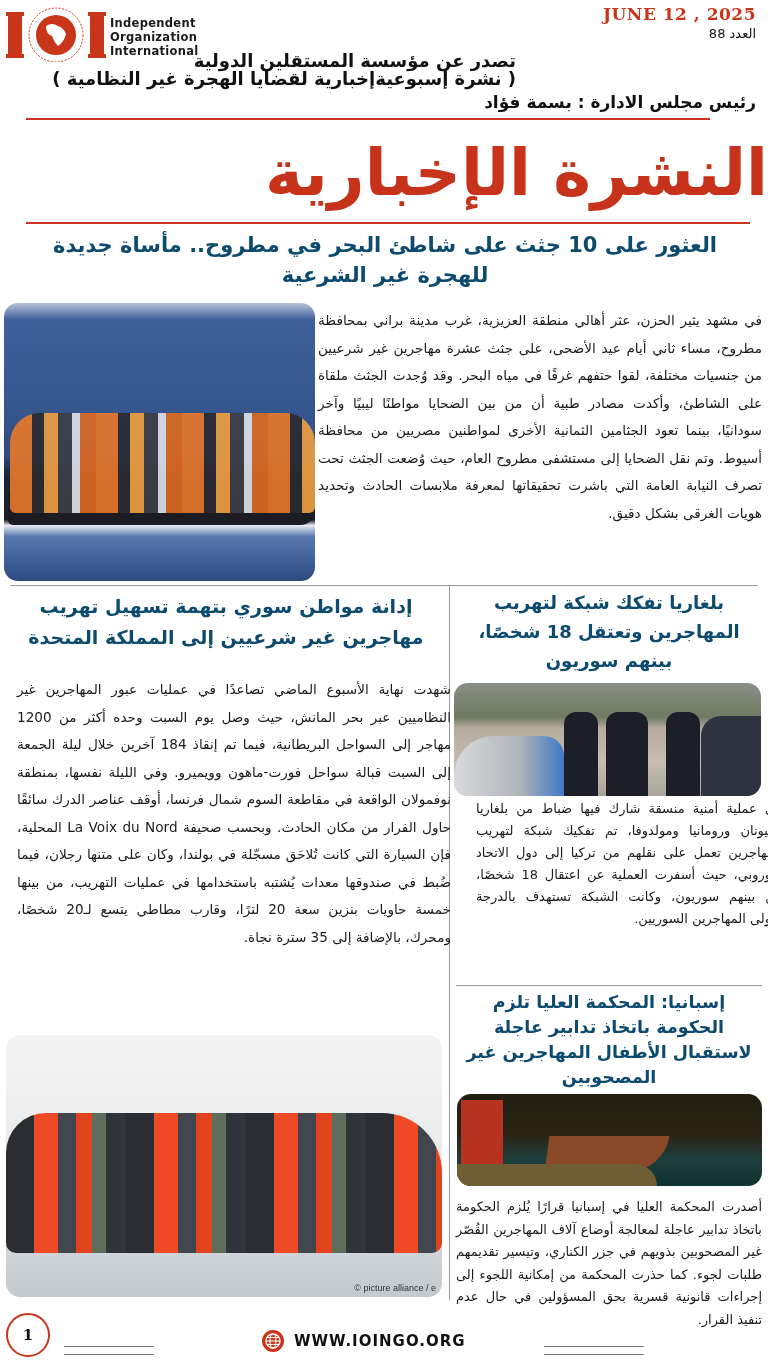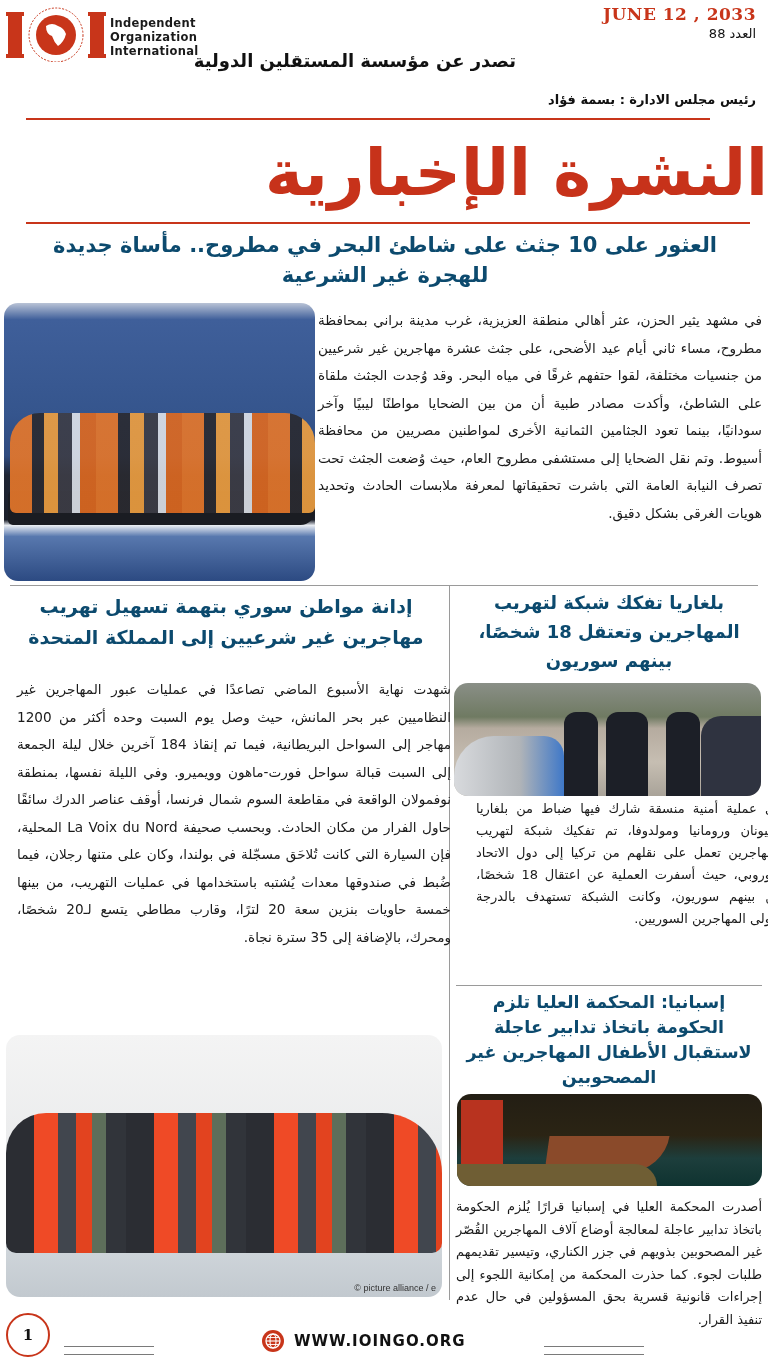--- a/index.html
+++ b/index.html
@@ -7,21 +7,21 @@
   body { position: relative; font-family: "DejaVu Sans", sans-serif; color: #111; }
 
   .abs { position: absolute; }
 
   
   .logo { left: 6px; top: 6px; width: 100px; height: 56px; }
   .logo-text { left: 110px; top: 16px; font-family: "DejaVu Sans", sans-serif; font-weight: bold; font-size: 11.5px; line-height: 14px; color: #1a1a1a; letter-spacing: 0.3px; }
   .date { right: 12px; top: 4px; font-family: "DejaVu Serif", serif; font-weight: 900; font-size: 17px; color: #c8351a; letter-spacing: 0.5px; }
   .issue { right: 12px; top: 26px; font-weight: normal; font-size: 13px; direction: rtl; }
   .publisher { right: 252px; top: 52px; font-weight: bold; font-size: 18px; direction: rtl; text-align: right; line-height: 18px; }
-  .chairman { right: 12px; top: 92px; font-weight: bold; font-size: 13px; direction: rtl; }
+  .chairman { right: 12px; top: 92px; font-weight: bold; font-size: 17px; direction: rtl; }
   .hr-red { height: 2px; background: #c8351a; }
 
   .masthead { left: 0; width: 768px; top: 130px; font-family: "DejaVu Sans", sans-serif; font-weight: 900; font-size: 64px; color: #c7321a; direction: rtl; letter-spacing: 1px; line-height: 86px; }
 
   .lead-title { left: 20px; width: 730px; top: 230px; text-align: center; direction: rtl; font-weight: bold; font-size: 21px; line-height: 30px; color: #111; }
 
   .img-box { border-radius: 14px; overflow: hidden; padding-left: 44px; }
   .img-sea { left: 4px; top: 303px; width: 311px; height: 278px;
      background: linear-gradient(180deg, #b9c3d6 0%, #3f5f9a 6%, #35558d 40%, #2f4a7e 55%, #1e2433 62%, #1b1f2a 78%, #e8ecf2 80%, #5878ae 84%, #2c4a82 100%); }
   .img-sea .people { position: absolute; left: 6px; right: 0; top: 110px; height: 100px;
@@ -81,25 +81,26 @@
     <circle cx="50" cy="29" r="20" fill="#c8351a"></circle>
     <path d="M40 20 q6 -4 12 0 q6 2 8 8 q-2 8 -8 12 q-4 -4 -6 -10 q-6 -2 -6 -10z" fill="#ffffff"></path>
   </svg>
 </div>
 <div class="abs logo-text">
   <div>Independent</div>
   <div>Organization</div>
   <div>International</div>
 </div>
 
-<div class="abs date">JUNE 12 , 2033</div>
+<div class="abs date">JUNE 12 , 2025</div>
 <div class="abs issue">العدد 88</div>
 
 <div class="abs publisher">
   <div>تصدر عن مؤسسة المستقلين الدولية</div>
+  <div>( نشرة إسبوعيةإخبارية لقضايا الهجرة غير النظامية )</div>
 </div>
 <div class="abs chairman">رئيس مجلس الادارة : بسمة فؤاد</div>
 
 <div class="abs hr-red" style="left:26px; width:684px; top:118px;"></div>
 <div class="abs masthead">النشرة الإخبارية</div>
 <div class="abs hr-red" style="left:26px; width:724px; top:222px;"></div>
 
 <div class="abs lead-title story-title">العثور على 10 جثث على شاطئ البحر في مطروح.. مأساة جديدة للهجرة غير الشرعية</div>
 
 <div class="abs img-box img-sea">

